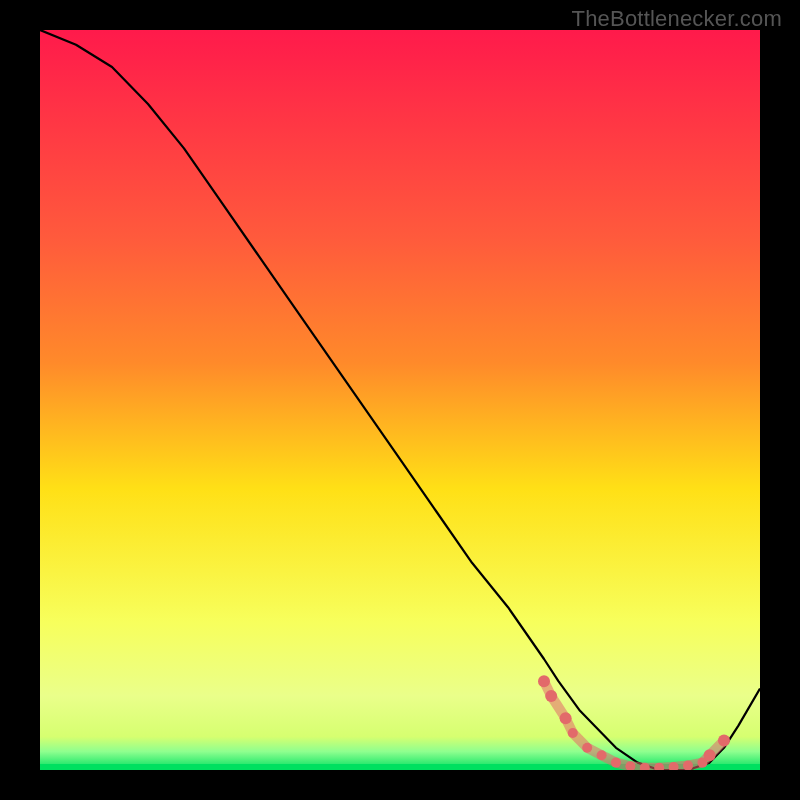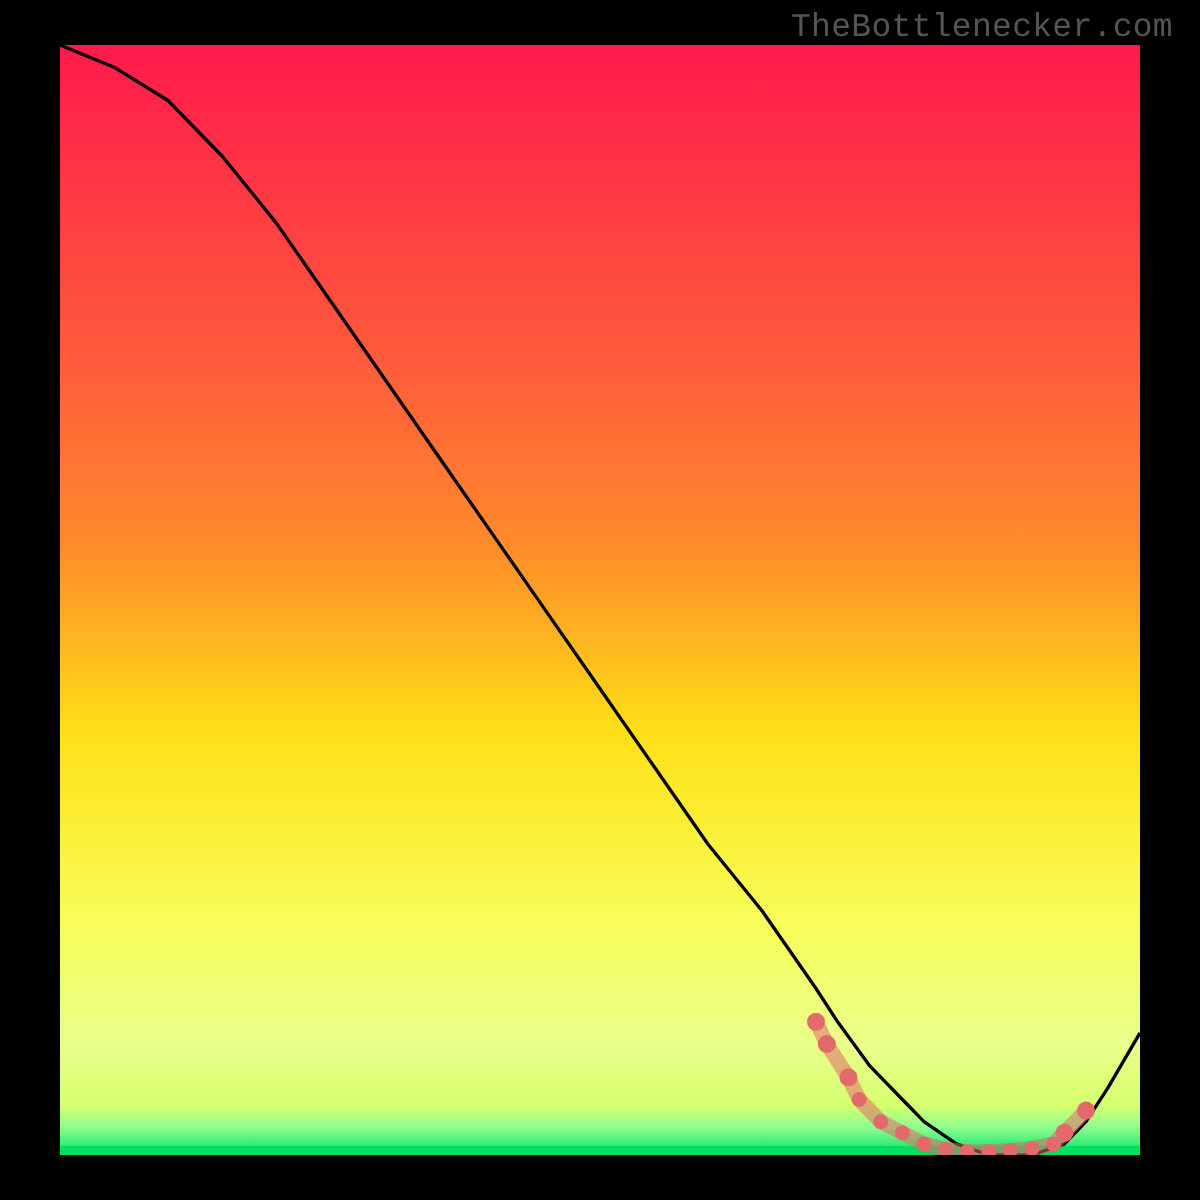--- a/index.html
+++ b/index.html
@@ -19,21 +19,20 @@
   }
   .watermark {
     position: absolute;
     top: 6px;
     right: 18px;
     color: #555;
     font-size: 22px;
     font-weight: 500;
     letter-spacing: 0.2px;
     z-index: 5;
-    font-family: Liberation Mono, monospace;
   }
   .plot-area {
     position: absolute;
     left: 40px;
     top: 30px;
     width: 720px;
     height: 740px;
   }
   svg {
     display: block;

